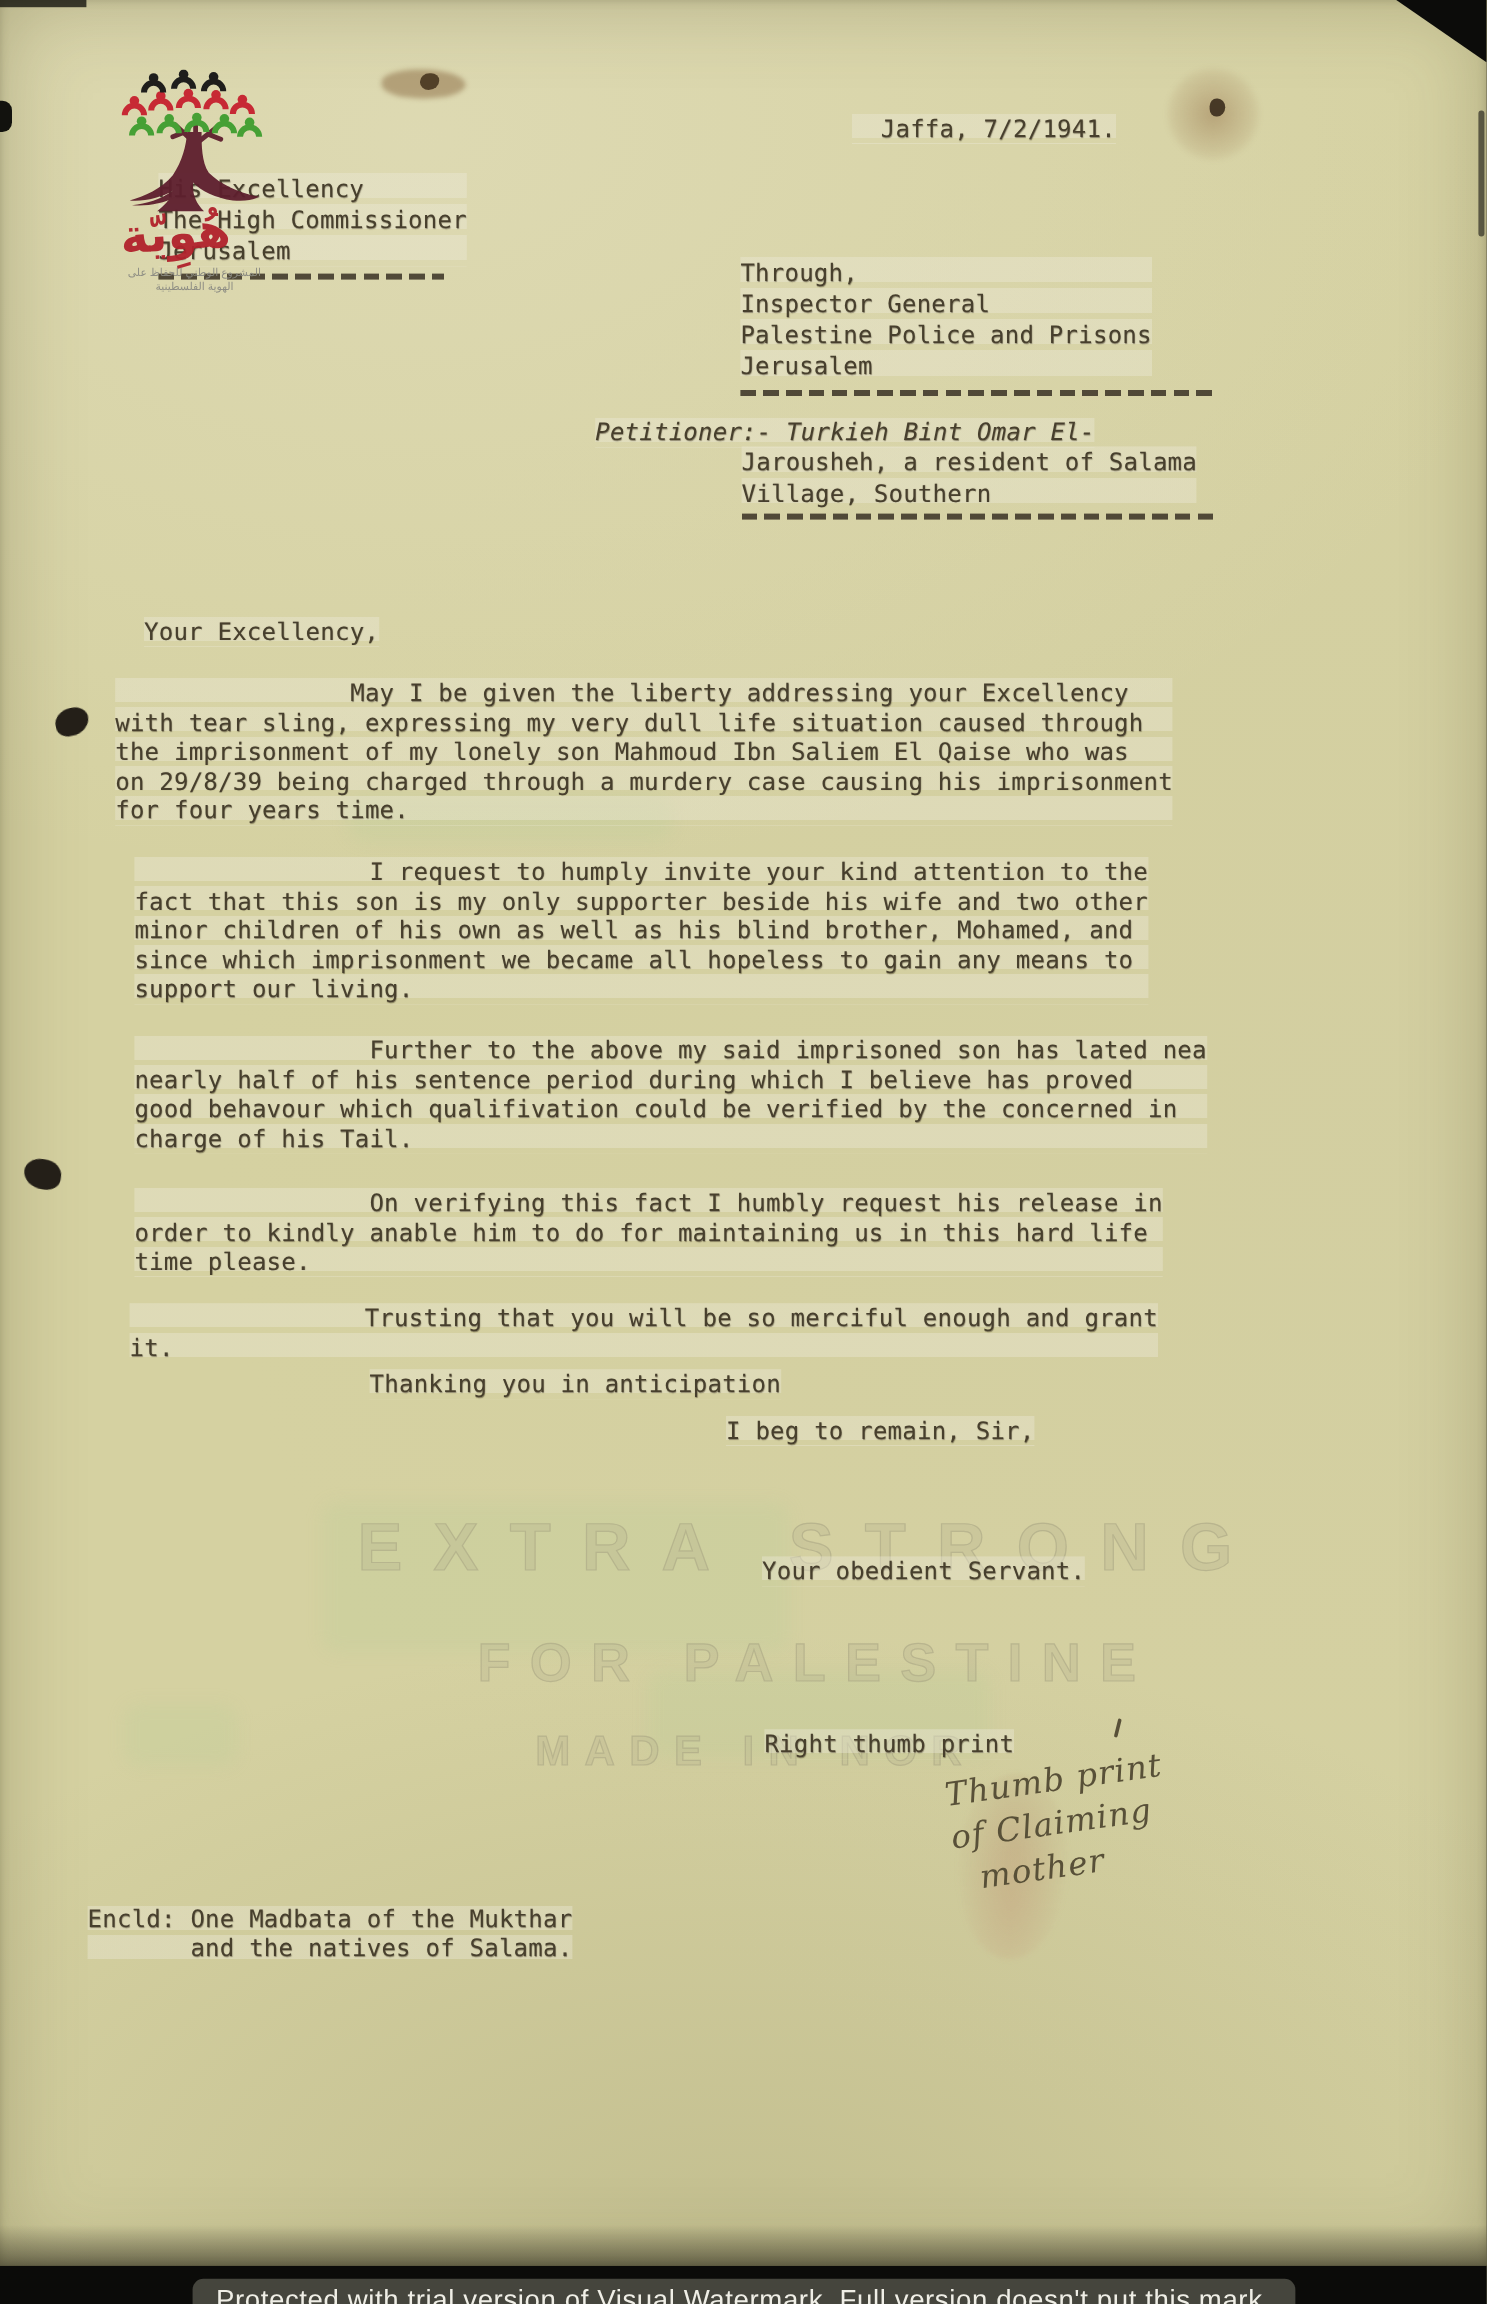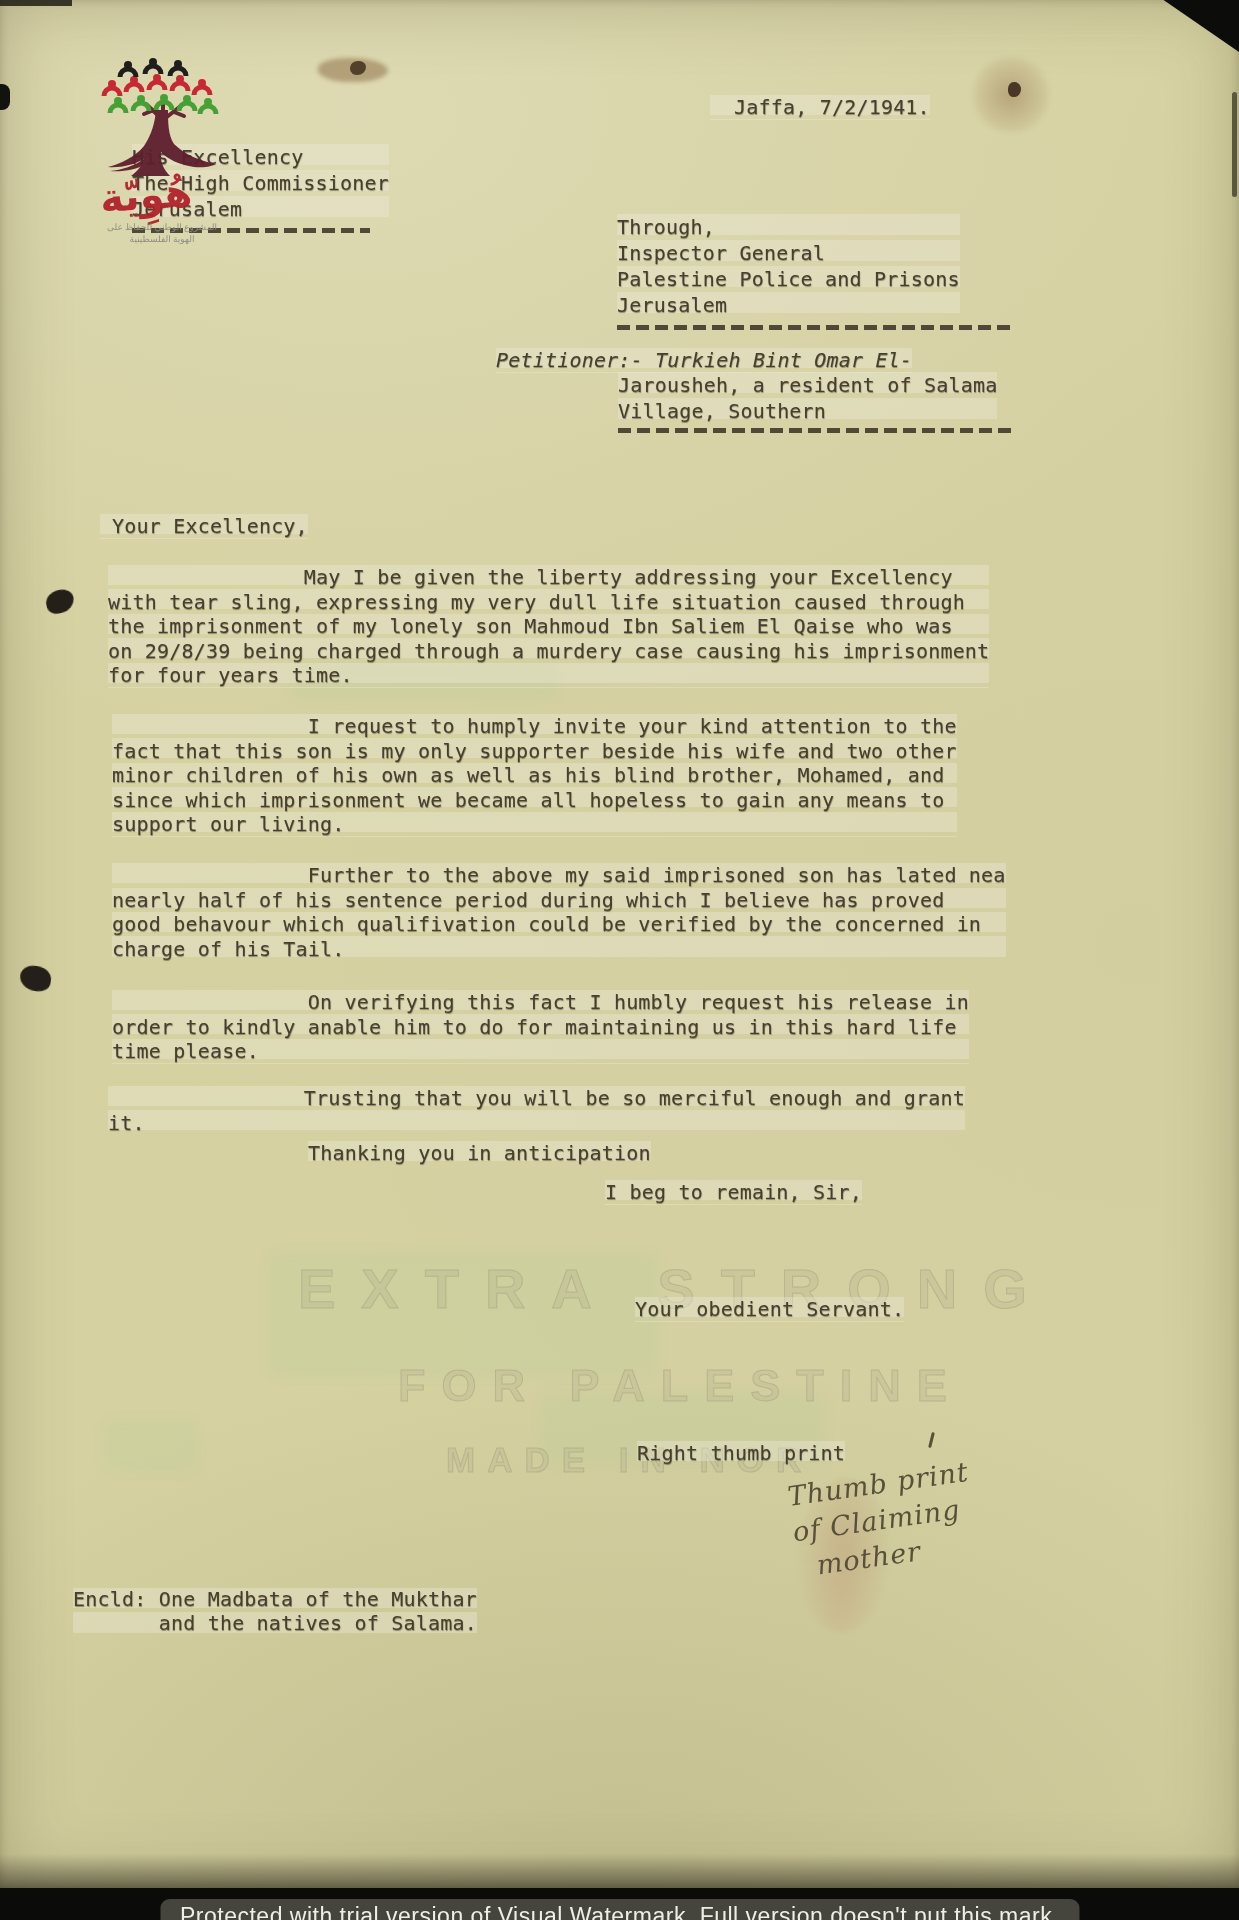--- a/index.html
+++ b/index.html
@@ -53,21 +53,21 @@
       radial-gradient(ellipse at 50% 40%, rgba(168,126,94,.22), rgba(168,126,94,.06) 60%, transparent 78%);
     filter:blur(2px);transform:rotate(3deg);
   }
   .logo{position:absolute;left:88px;top:58px;width:150px;height:190px;opacity:.95;}
   .logo .arabic-title{
     position:absolute;left:12px;top:114px;font-family:"DejaVu Sans",sans-serif;
     font-size:40px;font-weight:bold;color:#b1222c;transform:rotate(-4deg);
   }
   .logo .arabic-small{
     position:absolute;left:-14px;top:163px;width:176px;direction:rtl;text-align:center;
-    font-family:Liberation Serif, serif;font-size:9px;line-height:12px;color:#8b8b82;
+    font-family:Liberation Sans, sans-serif;font-size:9px;line-height:12px;color:#8b8b82;
   }
   .corner-tr{position:absolute;right:0;top:0;width:82px;height:52px;background:#0c0c0a;
     clip-path:polygon(100% 0,8% 0,100% 100%);}
   .sliver-tl{position:absolute;left:0;top:0;width:72px;height:6px;background:rgba(20,20,14,.8);}
   .nick-left{position:absolute;left:0;top:84px;width:10px;height:26px;background:#12120e;border-radius:0 8px 8px 0;}
   .edge-right{position:absolute;right:2px;top:92px;width:5px;height:105px;background:#2e2c22;opacity:.7;border-radius:3px;}
   .bottom-shadow{position:absolute;left:0;top:1854px;width:1239px;height:34px;
     background:linear-gradient(180deg, rgba(40,38,26,0), rgba(40,38,26,.55));}
   .trialbar{
     position:absolute;left:50%;transform:translateX(-50%);top:1877px;
@@ -101,23 +101,23 @@
 Inspector General
 Palestine Police and Prisons
 Jerusalem</div>
 <div class="dashline" style="left:617px;top:325px;width:396px;"></div>
 
 <div class="typed" style="left:496px;top:348px;font-style:italic;">Petitioner:- Turkieh Bint Omar El-</div>
 <div class="typed lh26" style="left:618px;top:372px;">Jarousheh, a resident of Salama
 Village, Southern</div>
 <div class="dashline" style="left:618px;top:428px;width:398px;"></div>
 
-<div class="typed" style="left:100px;top:514px;padding-left:12px;">Your Excellency,</div>
-
-<div class="typed" style="left:108px;top:565px;">                May I be given the liberty addressing your Excellency
+<div class="typed" style="left:120px;top:514px;">Your Excellency,</div>
+
+<div class="typed" style="left:96px;top:565px;">                May I be given the liberty addressing your Excellency
 with tear sling, expressing my very dull life situation caused through
 the imprisonment of my lonely son Mahmoud Ibn Saliem El Qaise who was
 on 29/8/39 being charged through a murdery case causing his imprisonment
 for four years time.</div>
 <div class="typed" style="left:112px;top:714px;">                I request to humply invite your kind attention to the
 fact that this son is my only supporter beside his wife and two other
 minor children of his own as well as his blind brother, Mohamed, and
 since which imprisonment we became all hopeless to gain any means to
 support our living.</div>
 <div class="typed" style="left:112px;top:863px;">                Further to the above my said imprisoned son has lated nea

